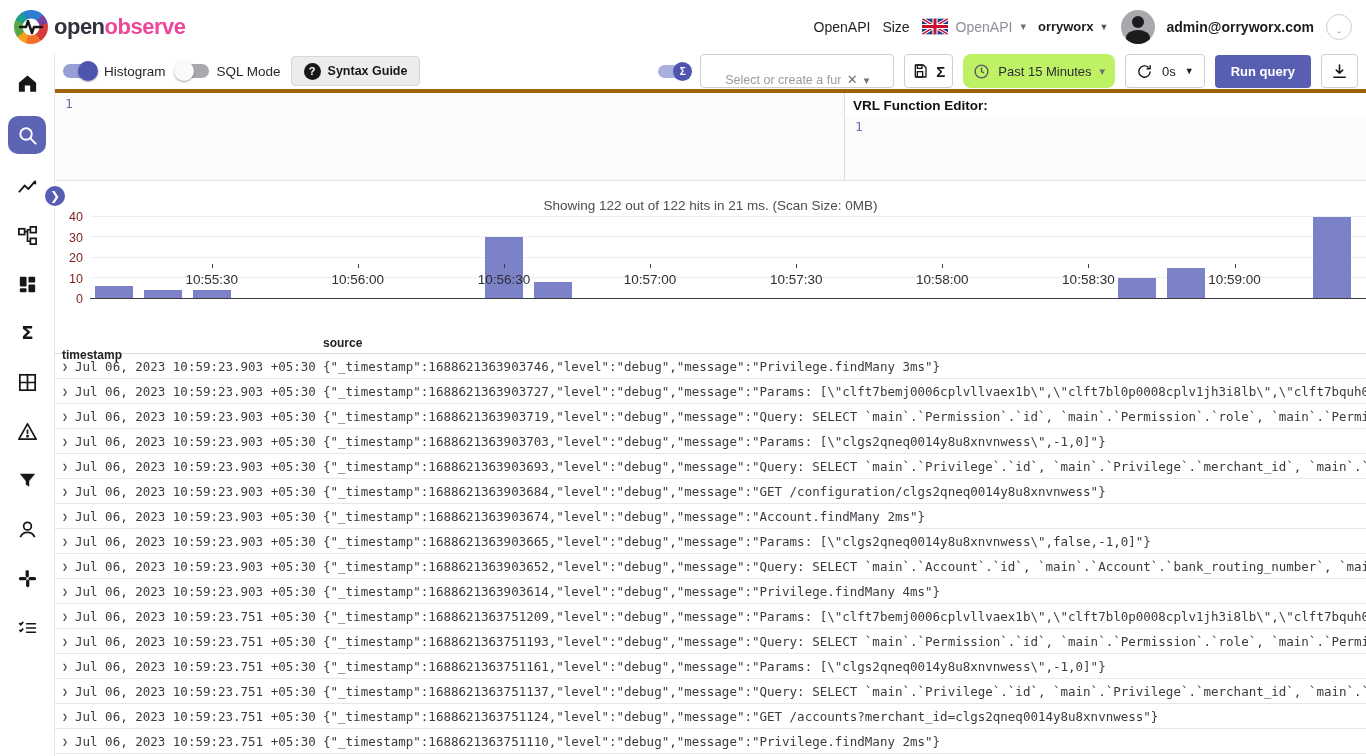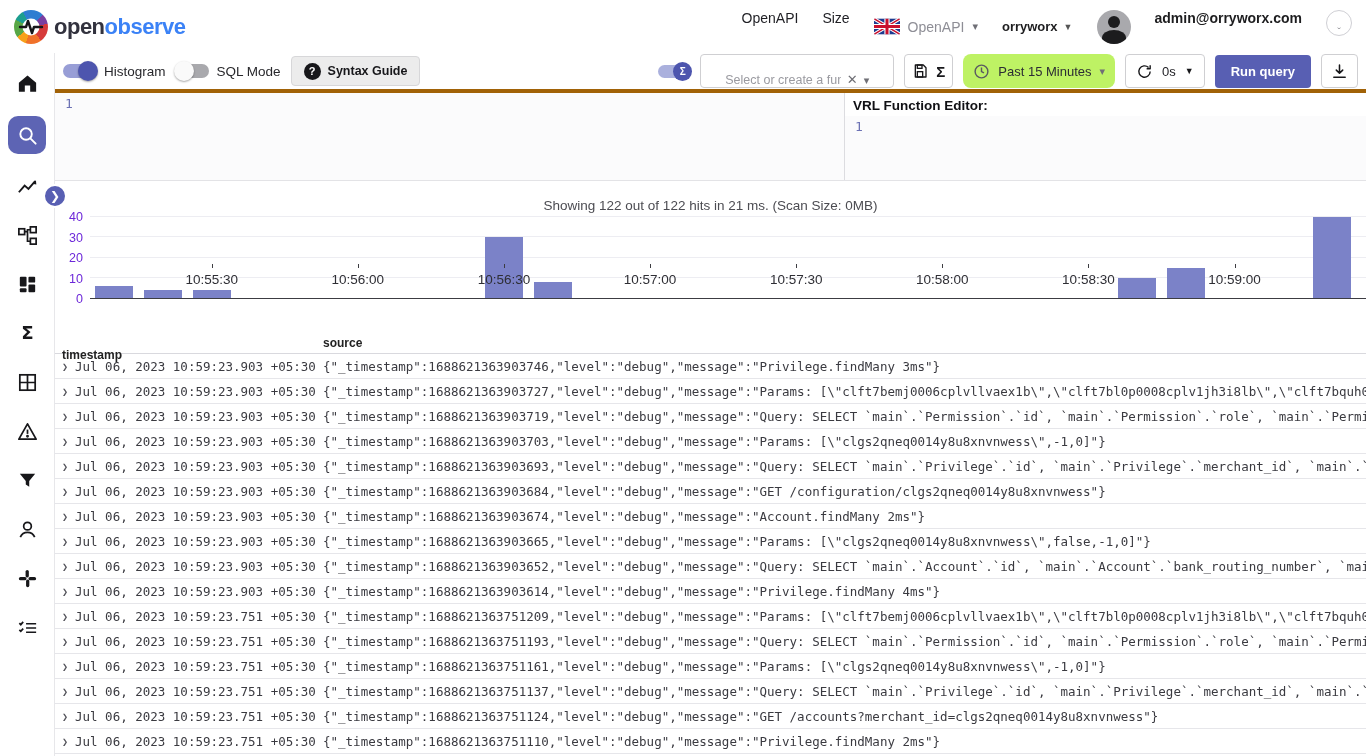--- a/index.html
+++ b/index.html
@@ -8,22 +8,22 @@
 
   
   .top-header { height:53px; display:flex; align-items:center; justify-content:space-between;
     padding:0 14px 0 14px; background:#fff; }
   .brand { display:flex; align-items:center; gap:6px; }
   .brand-ring { width:34px; height:34px; border-radius:50%; position:relative;
     background:conic-gradient(#2f7dd1 0 12%, #7a3fa0 12% 22%, #d63a3a 22% 40%, #f0712a 40% 55%, #f7a01b 55% 65%, #58a746 65% 82%, #1d9e8f 82% 92%, #2f7dd1 92% 100%); }
   .brand-ring svg { position:absolute; inset:0; }
   .brand-text { font-size:22px; font-weight:700; letter-spacing:-0.5px; }
   .brand-open { color:#32323e; }
-  .brand-observe { color:#3b82f6; }
-  .header-right { display:flex; gap:24px; }
+  .brand-observe { color:#ec4899; }
+  .header-right { display:flex; align-items:center; gap:12px; }
   .hdr-link { font-size:14px; color:#1f1f24; cursor:pointer; }
   .lang { display:flex; align-items:center; gap:8px; cursor:pointer; }
   .flag { width:26px; height:17px; border-radius:2px; overflow:hidden; display:block; }
   .lang-label { color:#8e8e96; font-size:14px; }
   .caret { color:#6f6f76; font-size:11px; }
   .org { display:flex; align-items:center; gap:6px; font-size:13px; font-weight:700; cursor:pointer; }
   .org .tri { font-size:9px; color:#555; }
   .avatar { width:34px; height:34px; border-radius:50%; background:#a9a9ad; position:relative; overflow:hidden; }
   .avatar .head { position:absolute; top:6px; left:11px; width:12px; height:12px; border-radius:50%; background:#1c1c1e; }
   .avatar .body { position:absolute; top:20px; left:5px; width:24px; height:16px; border-radius:50% 50% 0 0; background:#1c1c1e; }
@@ -89,21 +89,21 @@
     color:#6b71b4; padding:3px 0 0 10px; cursor:text; }
 
   
   .histo { height:151px; position:relative; }
   .collapse-btn { position:absolute; left:-12px; top:3px; width:24px; height:24px; border-radius:50%;
     background:#585fb3; color:#fff; display:flex; align-items:center; justify-content:center;
     font-size:12px; cursor:pointer; z-index:5; border:2px solid #fff; }
   .status-line { text-align:center; font-size:13.5px; color:#4c4c52; padding-top:6px;margin-top:11px; }
   .plot-wrap { position:absolute; left:0; right:0; top:28px; bottom:33px; }
   .ylabels { position:absolute; left:0; top:0; bottom:0; width:34px; }
-  .ylabel { position:absolute; right:6px; font-size:12.5px; color:#6d28d9; transform:translateY(50%); }
+  .ylabel { position:absolute; right:6px; font-size:12.5px; color:#7f1d1d; transform:translateY(50%); }
   .plot { position:absolute; left:35px; right:0; top:8px; bottom:0; border-bottom:1.5px solid #3c3c42; }
   .gridline { position:absolute; left:0; right:0; height:1px; background:#ededf2; }
   .bar { position:absolute; bottom:0; background:#7b82c8; }
   .xticks { position:absolute; left:35px; right:0; bottom:6px; height:24px; }
   .xtick-mark { position:absolute; top:-5px; width:1px; height:4px; background:#3c3c42; }
   .xtick-label { position:absolute; top:3px; transform:translateX(-50%); font-size:13.5px; color:#2e2e34; }
 
   
   .logtable { flex:1; min-height:0; display:flex; flex-direction:column; }
   .lt-header { display:flex; height:22px; align-items:center; border-bottom:1px solid #d9d9de; font-size:12px; font-weight:700; color:#222; }

